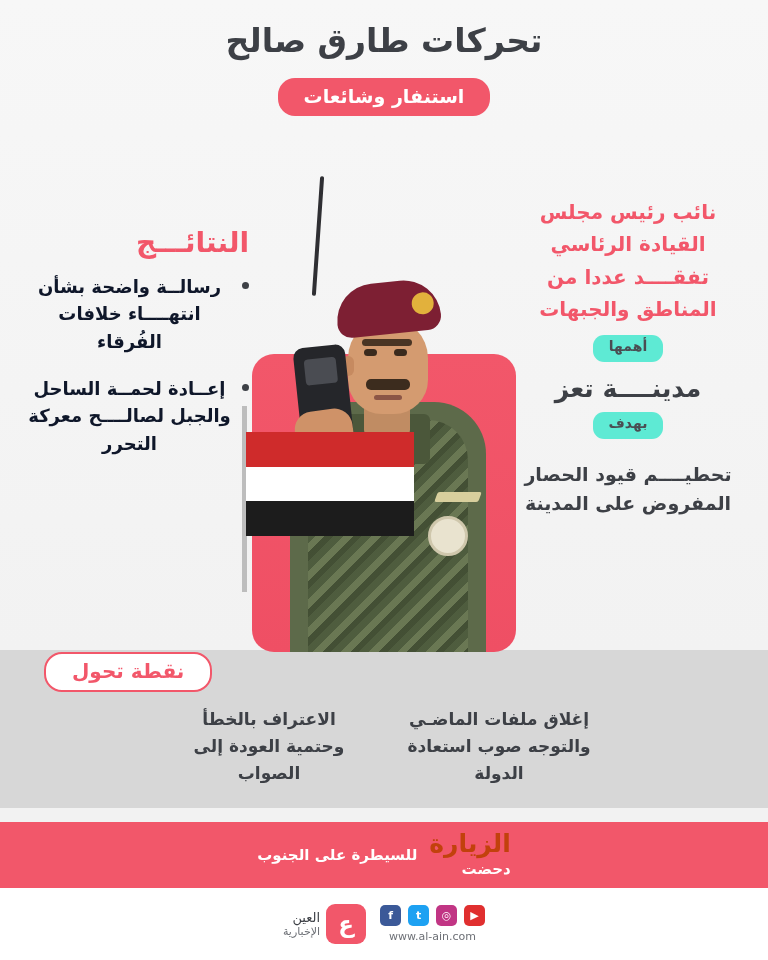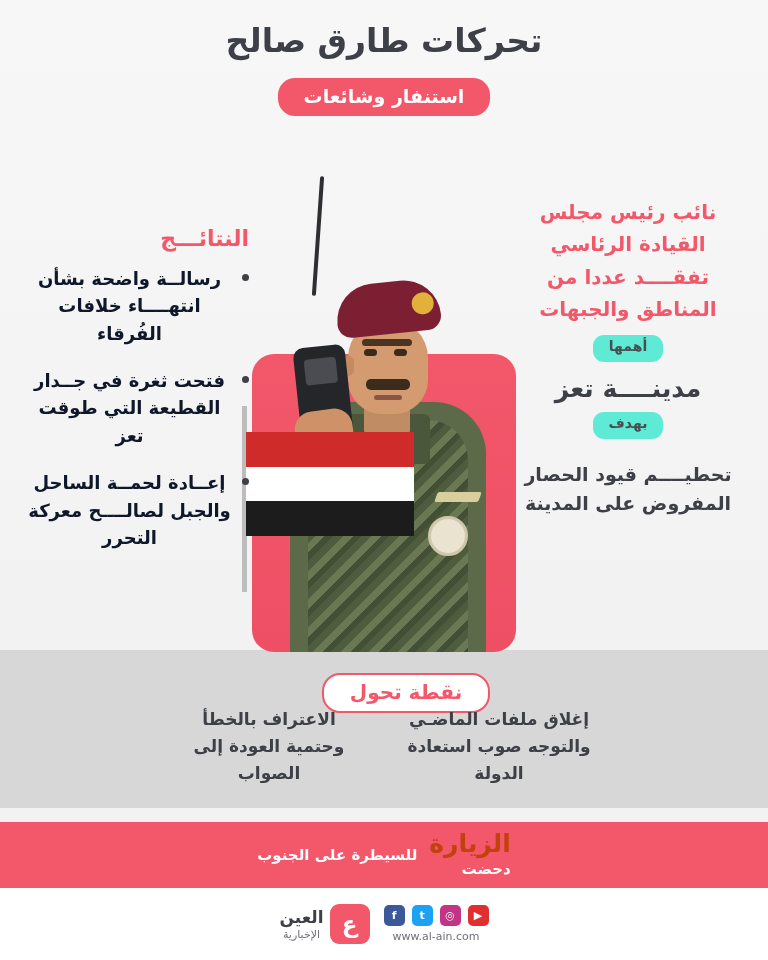--- a/index.html
+++ b/index.html
@@ -67,21 +67,21 @@
     color: #3d4046; font-size: 19px; font-weight: bold; line-height: 1.55;
     margin-top: 21px;
   }
 
   
   .left-col {
     position: absolute; top: 226px; left: 24px; width: 225px;
     text-align: left; z-index: 4;
   }
   .left-heading {
-    color: #f2576a; font-size: 22px; font-weight: bold;
+    color: #f2576a; font-size: 28px; font-weight: bold;
     text-align: right; letter-spacing: 1px; margin-bottom: 14px;
   }
   .bullet-item {
     position: relative;
     color: #0f172a; font-size: 18px; font-weight: bold;
     line-height: 1.52; text-align: center;
     padding-right: 14px;
     margin-bottom: 20px;
   }
   .bullet-item .dot {
@@ -171,21 +171,21 @@
   .flag-body div { height: 33.33%; width: 100%; }
   .f-red { background: #cf2b2b; }
   .f-white { background: #ffffff; }
   .f-black { background: #1c1c1c; }
 
   
   .grey-band {
     position: absolute; top: 650px; left: 0; width: 768px; height: 158px;
     background: #d7d7d7;
   }
-  .band-pill-wrap { position: absolute; top: 673px; width: 724px; text-align: center; z-index: 7; }
+  .band-pill-wrap { position: absolute; top: 652px; width: 724px; text-align: left; z-index: 7; }
   .band-pill {
     display: inline-block; background: #ffffff; color: #f2576a;
     border: 2px solid #f2576a; border-radius: 18px;
     font-size: 20px; font-weight: bold; padding: 5px 26px 7px;
   }
   .band-cols {
     position: absolute; top: 706px; left: 0; width: 768px;
     display: flex; justify-content: center; gap: 40px; z-index: 7;
   }
   .band-col {
@@ -221,21 +221,21 @@
   .soc-ig { background: #c13584; }
   .soc-tw { background: #1da1f2; }
   .soc-fb { background: #3b5998; }
   .site-url { font-size: 11px; color: #6d7076; margin-top: 4px; text-align: center; }
   .logo-block { display: flex; align-items: center; gap: 6px; }
   .logo-mark {
     width: 40px; height: 40px; border-radius: 9px; background: #f2576a;
     color: #fff; font-size: 23px; font-weight: bold;
     display: flex; align-items: center; justify-content: center;
   }
-  .logo-text { font-size: 17px; font-weight: bold; color: #3d4046; line-height: 1.2; }
+  .logo-text { font-size: 13px; font-weight: normal; color: #3d4046; line-height: 1.2; }
   .footer-left { display: flex; flex-direction: column; align-items: center; }
 </style>
 </head>
 <body>
 
 <div id="page">
 
   <div class="top-bg"></div>
 
   <div class="header">
@@ -249,24 +249,20 @@
     <div class="right-strong">مدينــــة تعز</div>
     <div class="tag-grey">بهدف</div>
     <div class="right-body">تحطيــــم قيود الحصار المفروض على المدينة</div>
   </div>
 
   <div class="left-col">
     <div class="left-heading">النتائـــج</div>
     <div class="bullet-item">
       <span class="dot"></span>
       <span>رسالــة واضحة بشأن انتهــــاء خلافات الفُرقاء</span>
-    </div>
-    <div class="bullet-item">
-      <span class="dot"></span>
-      <span>فتحت ثغرة في جــدار القطيعة التي طوقت تعز</span>
     </div>
     <div class="bullet-item">
       <span class="dot"></span>
       <span>إعــادة لحمــة الساحل والجبل لصالــــح معركة التحرر</span>
     </div>
   </div>
 
   <div class="photo-wrap">
     <div class="photo-card"></div>
     <div class="soldier">

